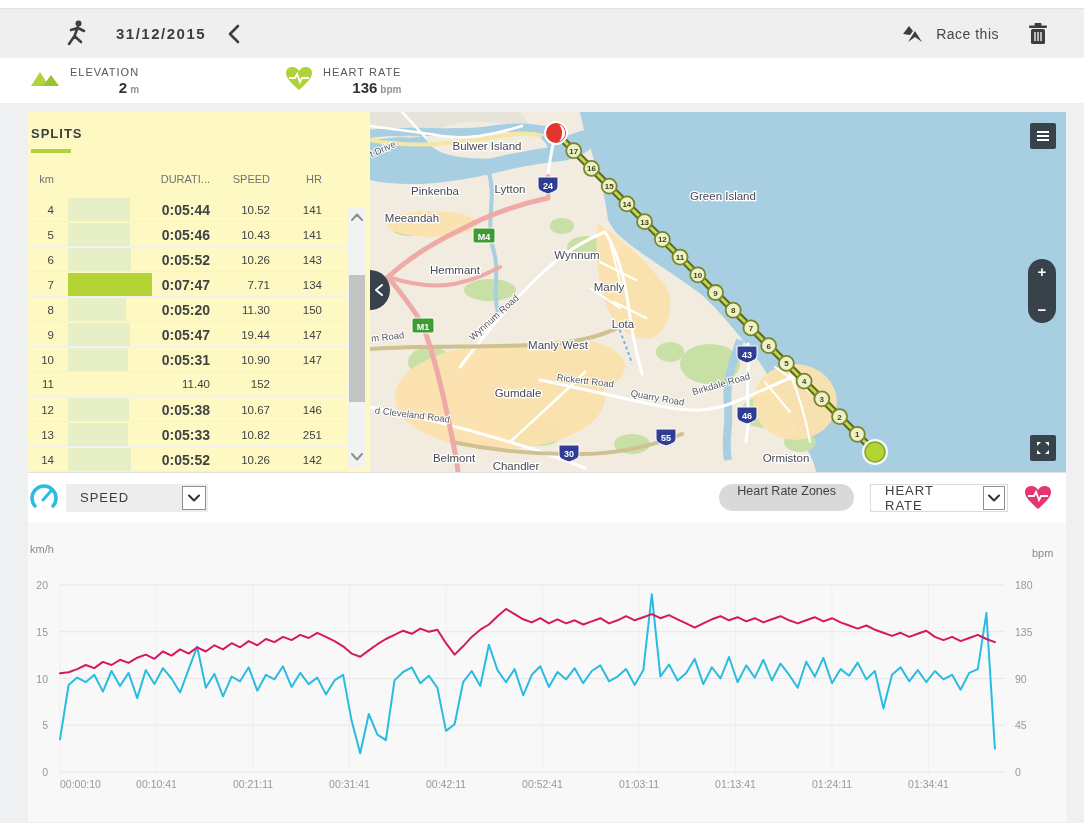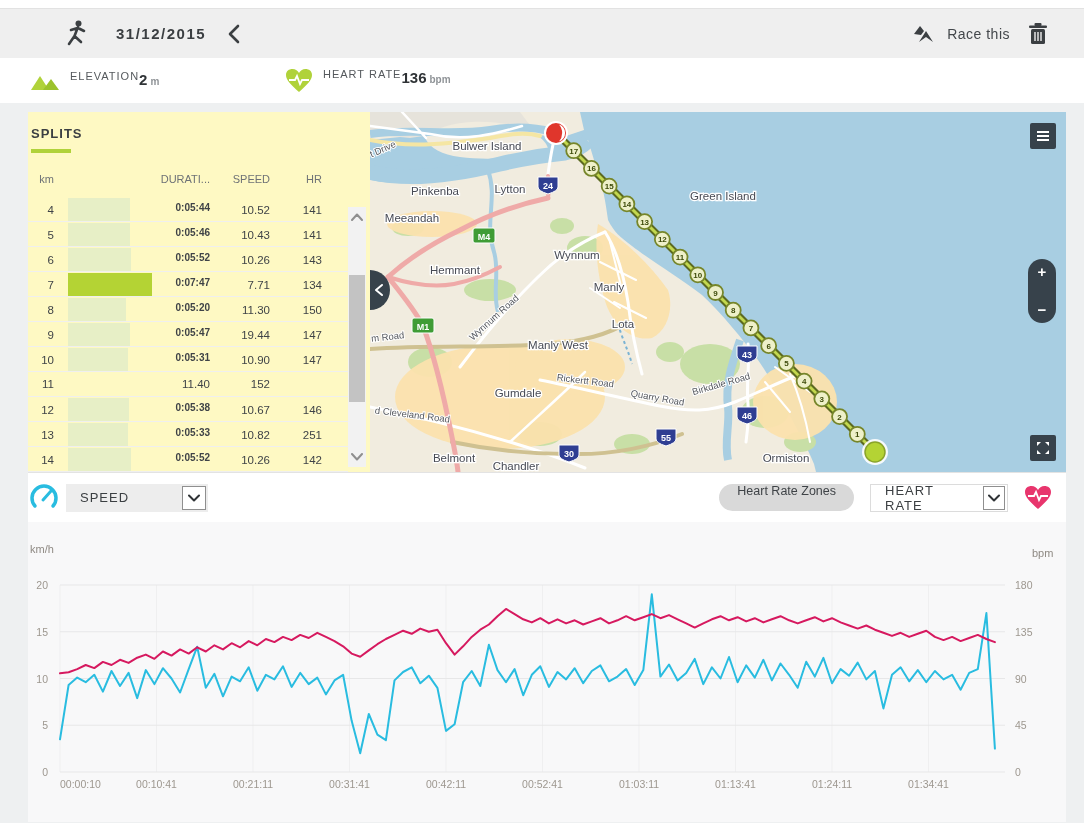--- a/index.html
+++ b/index.html
@@ -5,27 +5,27 @@
   * { margin:0; padding:0; box-sizing:border-box; }
   html,body { width:1084px; height:823px; overflow:hidden;
     font-family:"Liberation Sans","DejaVu Sans",sans-serif; background:#eef0f1; color:#3f4347; }
   .page { position:relative; width:1084px; height:823px; }
 
   
   .topstrip { height:9px; background:#ffffff; border-bottom:1px solid #e2e2e2; }
   .toolbar { height:49px; background:#efefef; display:flex; align-items:center; padding:0 36px 0 62px; }
   .tb-date { font-size:15px; font-weight:bold; letter-spacing:1.5px; margin-left:26px; color:#3b3f42; }
   .tb-back { margin-left:20px; display:flex; align-items:center; cursor:pointer; }
-  .tb-right { margin-left:auto; display:flex; align-items:center; gap:18px; }
+  .tb-right { margin-left:auto; display:flex; align-items:center; gap:29px; }
   .race { display:flex; align-items:center; gap:10px; font-size:14px; letter-spacing:.5px; color:#43474b; cursor:pointer; }
 
   
   .stats { height:45px; background:#ffffff; display:flex; align-items:center; padding-left:30px; }
   .stat { display:flex; align-items:flex-start; gap:10px; width:255px; }
-  .stat .txt { display:flex; flex-direction:row; }
+  .stat .txt { display:flex; flex-direction:column;align-items:flex-end; }
   .stat .lbl { font-size:11px; letter-spacing:1px; color:#55595d; }
   .stat .val { font-size:15px; font-weight:bold; color:#2f3336; margin-top:1px; }
   .stat .unit { font-size:10px; font-weight:bold; color:#8f9397; margin-left:3px; }
 
   .gap { height:9px; }
 
   
   .card { position:relative; width:1038px; margin-left:28px; }
   .content { display:flex; height:360px; background:#ffffff; }
 
@@ -36,21 +36,21 @@
   .splits-head { position:absolute; left:0; top:61px; width:320px; height:22px;
      display:grid; grid-template-columns:26px 156px 60px 52px; font-size:11px; font-weight:normal; color:#6e7276; }
   .splits-head span { text-align:right; }
   .rows { position:absolute; left:0; top:85px; width:320px; }
   .srow { display:grid; grid-template-columns:26px 156px 60px 52px; height:25px; align-items:center;
      border-bottom:1px solid #efefef; font-size:11.5px; color:#3f4347; }
   .srow .km { text-align:right; }
   .srow .barzone { position:relative; height:25px; }
   .srow .bar { position:absolute; left:14px; top:1px; height:23px; background:#e7efc6; }
   .srow .bar.hl { background:#b4d334; }
-  .srow .dur { position:absolute; right:0; top:5px; font-weight:bold; font-size:10px; }
+  .srow .dur { position:absolute; right:0; top:5px; font-weight:bold; font-size:14px; }
   .srow .sp, .srow .hr { text-align:right; }
 
   
   .sbar { position:absolute; left:320px; top:95px; width:18px; height:260px; background:#f2f2f2; }
   .sbar .btn { position:absolute; left:0; width:18px; height:20px; display:flex; align-items:center; justify-content:center; cursor:pointer; }
   .sbar .btn.up { top:0; } .sbar .btn.down { bottom:0; }
   .sbar .thumb { position:absolute; left:1px; top:68px; width:16px; height:127px; background:#c3c3c3; cursor:grab; }
 
   
   .map { position:relative; width:696px; height:360px; overflow:hidden; cursor:grab; }

